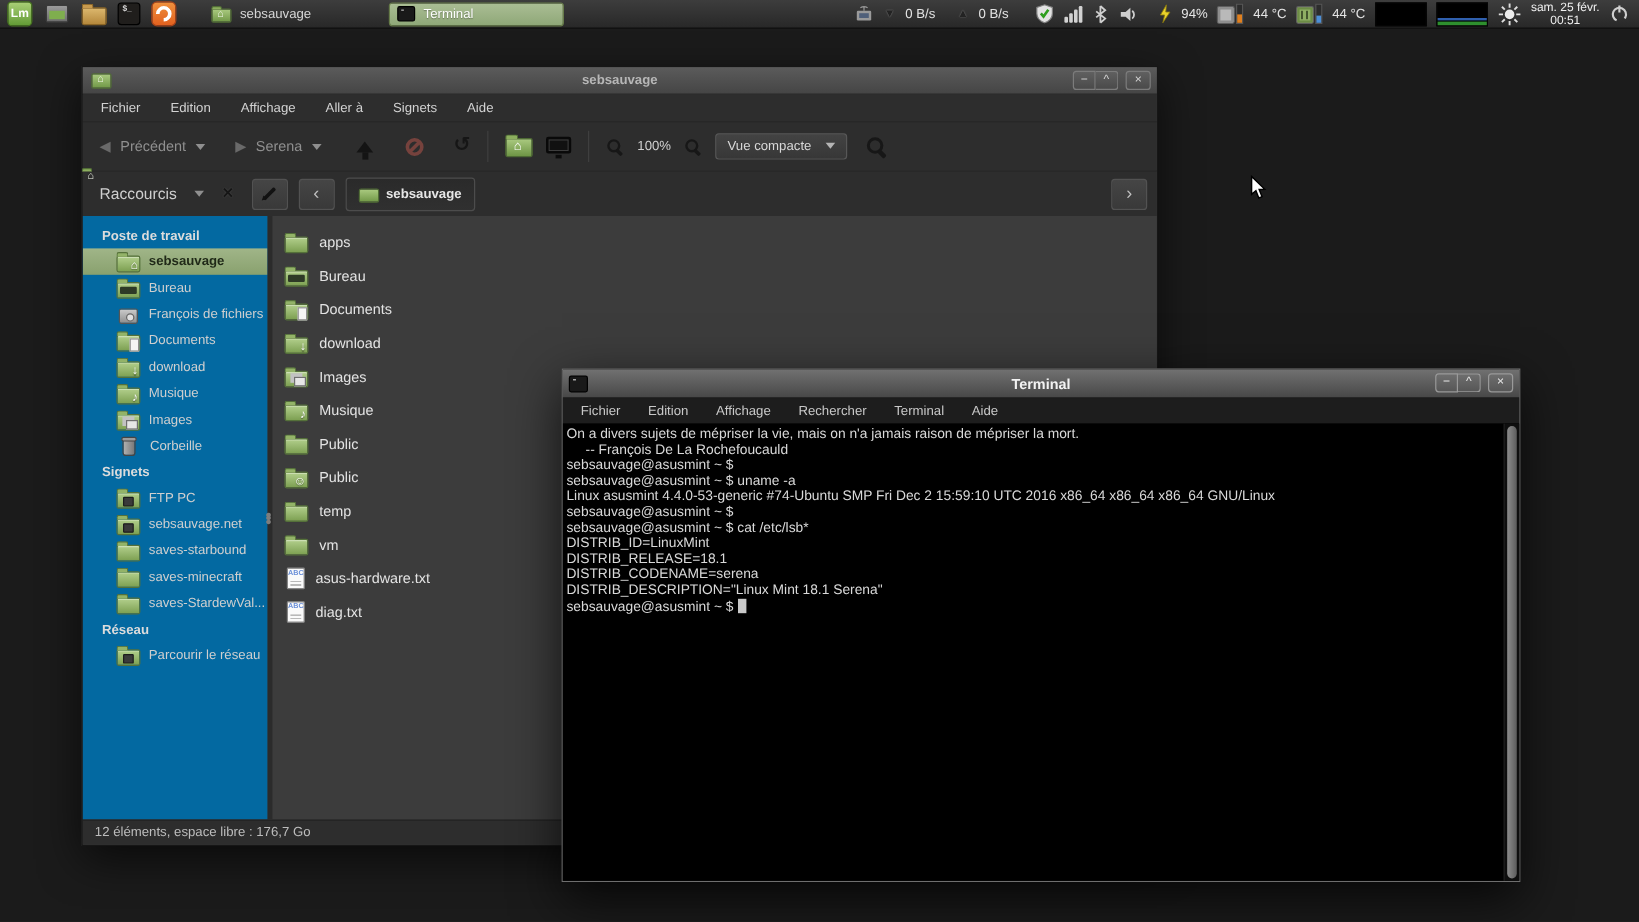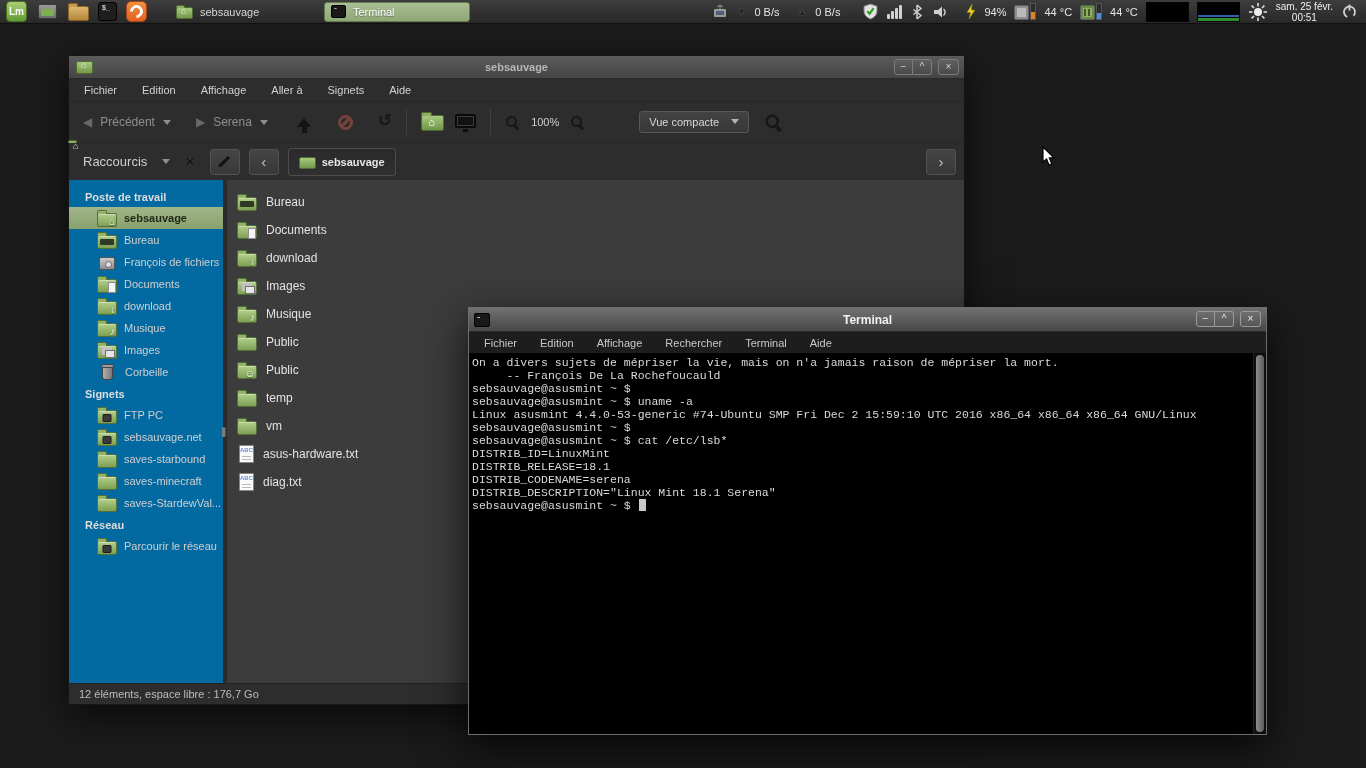--- a/index.html
+++ b/index.html
@@ -100,21 +100,21 @@
   .thome::after{content:'⌂';position:absolute;left:6px;top:0px;font-size:11px;color:#fff;}
   .tcomp{width:21px;height:14px;background:#111;border:2px solid #090909;border-radius:2px;
     box-shadow:inset 0 0 0 1px #3e3e3e;position:relative;margin-top:-2px;}
   .tcomp::after{content:'';position:absolute;left:6px;top:13px;width:5px;height:3px;background:#0c0c0c;}
   .mag{width:15px;height:15px;position:relative;flex:none;}
   .mag::before{content:'';position:absolute;left:1px;top:1px;width:7px;height:7px;border:2px solid #171717;border-radius:50%;}
   .mag::after{content:'';position:absolute;left:10px;top:9px;width:6px;height:3px;background:#171717;
     transform:rotate(45deg);transform-origin:0 0;border-radius:1px;}
   .zoomtext{font-size:11px;color:#cfcfcf;}
   .viewsel{display:flex;align-items:center;gap:12px;background:linear-gradient(#434343,#373737);
-    border:1px solid #575757;border-radius:3px;padding:4px 9px;font-size:11px;color:#d8d8d8;margin-left:43px;}
+    border:1px solid #575757;border-radius:3px;padding:4px 9px;font-size:11px;color:#d8d8d8;}
   .viewsel .caret{border-top-color:#b5b5b5;margin-top:2px;}
   .mag.big{transform:scale(1.25);margin-left:6px;}
 
   .fm-locbar{height:38px;flex:none;background:#2d2d2d;border-top:1px solid #262626;
     display:flex;align-items:center;padding:0 14px;gap:9px;position:relative;}
   .shortcut-lbl{font-size:13px;color:#cfcfcf;margin-right:6px;}
   .xico{font-size:16px;font-weight:bold;color:#161616;text-shadow:0 0 1px #5a5a5a;margin:0 6px;}
   .sqbtn{height:26px;min-width:30px;background:linear-gradient(#454545,#393939);border:1px solid #525252;
     border-radius:3px;display:flex;align-items:center;justify-content:center;color:#bdbdbd;}
   .pencil{width:3px;height:13px;background:#121212;border-radius:1px;transform:rotate(45deg);position:relative;}
@@ -172,21 +172,21 @@
     border:1px solid #6e6e6e;box-shadow:0 14px 40px rgba(0,0,0,.75);display:flex;flex-direction:column;}
   .term-title{height:24px;flex:none;background:linear-gradient(#717171,#484848);border-bottom:1px solid #2d2d2d;
     display:flex;align-items:center;padding:0 5px;position:relative;}
   .term-title .appicon{width:16px;height:14px;background:#191919;border:1px solid #000;border-radius:2px;position:relative;}
   .term-title .appicon::before{content:'-';position:absolute;top:-3px;left:2px;color:#e6e6e6;font-size:10px;}
   .term-title .title{position:absolute;left:0;right:0;text-align:center;font-weight:bold;font-size:12px;color:#f2f2f2;}
   .term-title .wb{background:linear-gradient(#6e6e6e,#575757);border-color:#9a9a9a;color:#ececec;}
   .term-menubar{height:21px;flex:none;background:#1d1d1d;display:flex;align-items:center;gap:23px;
     padding:0 15px;font-size:11px;color:#c8c8c8;}
   .term-body{flex:1;display:flex;min-height:0;background:#000;}
-  #term-lines{flex:1;padding:3px 0 0 3px;font-family:Liberation Mono, monospace;
+  #term-lines{flex:1;padding:3px 0 0 3px;font-family:Liberation Sans, sans-serif;
     font-size:11.5px;line-height:13px;color:#d9d9d9;white-space:pre;overflow:hidden;}
   .tline{height:13px;}
   .tcursor{display:inline-block;width:7px;height:12px;background:#c9c9c9;vertical-align:-2px;margin-left:1px;}
   .term-scroll{width:13px;flex:none;background:#0e0e0e;border-left:1px solid #1f1f1f;position:relative;}
   .term-scroll .thumb{position:absolute;left:2px;right:2px;top:2px;bottom:2px;border-radius:5px;
     background:linear-gradient(90deg,#8d8d8d,#5c5c5c);}
 
   
   #mcursor{position:absolute;left:1042px;top:146px;z-index:99;pointer-events:none;}
 </style>
@@ -434,20 +434,24 @@
           <span class="fsicon folder">
             <i class="em dark"></i>
           </span>
           <span class="slabel">Parcourir le réseau</span>
         </div>
       </div>
     <div class="vdivider">
         <span>●<br>●<br>●</span>
       </div>
     <div id="fm-files">
+        <div class="frow">
+          <span class="fsicon folder"></span>
+          <span class="flabel">apps</span>
+        </div>
         <div class="frow">
           <span class="fsicon desktop"></span>
           <span class="flabel">Bureau</span>
         </div>
         <div class="frow">
           <span class="fsicon folder">
             <i class="em page"></i>
           </span>
           <span class="flabel">Documents</span>
         </div>

